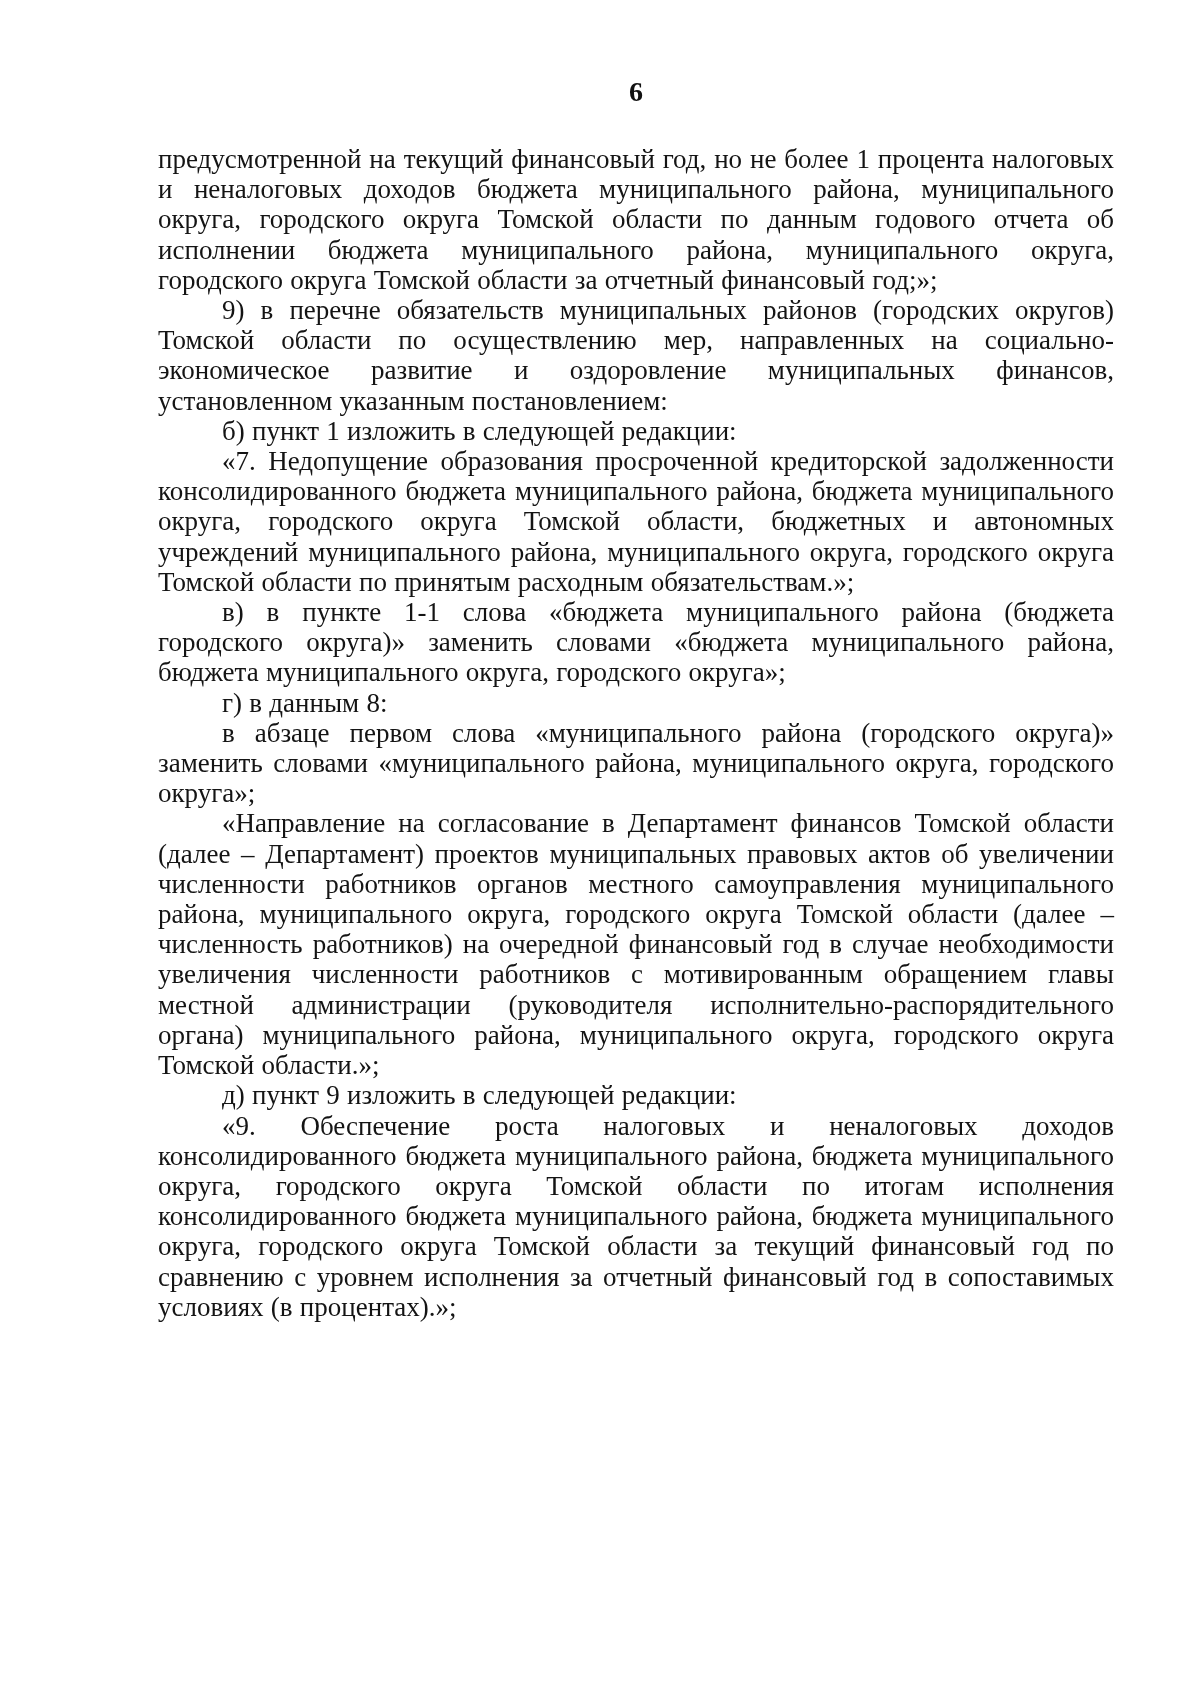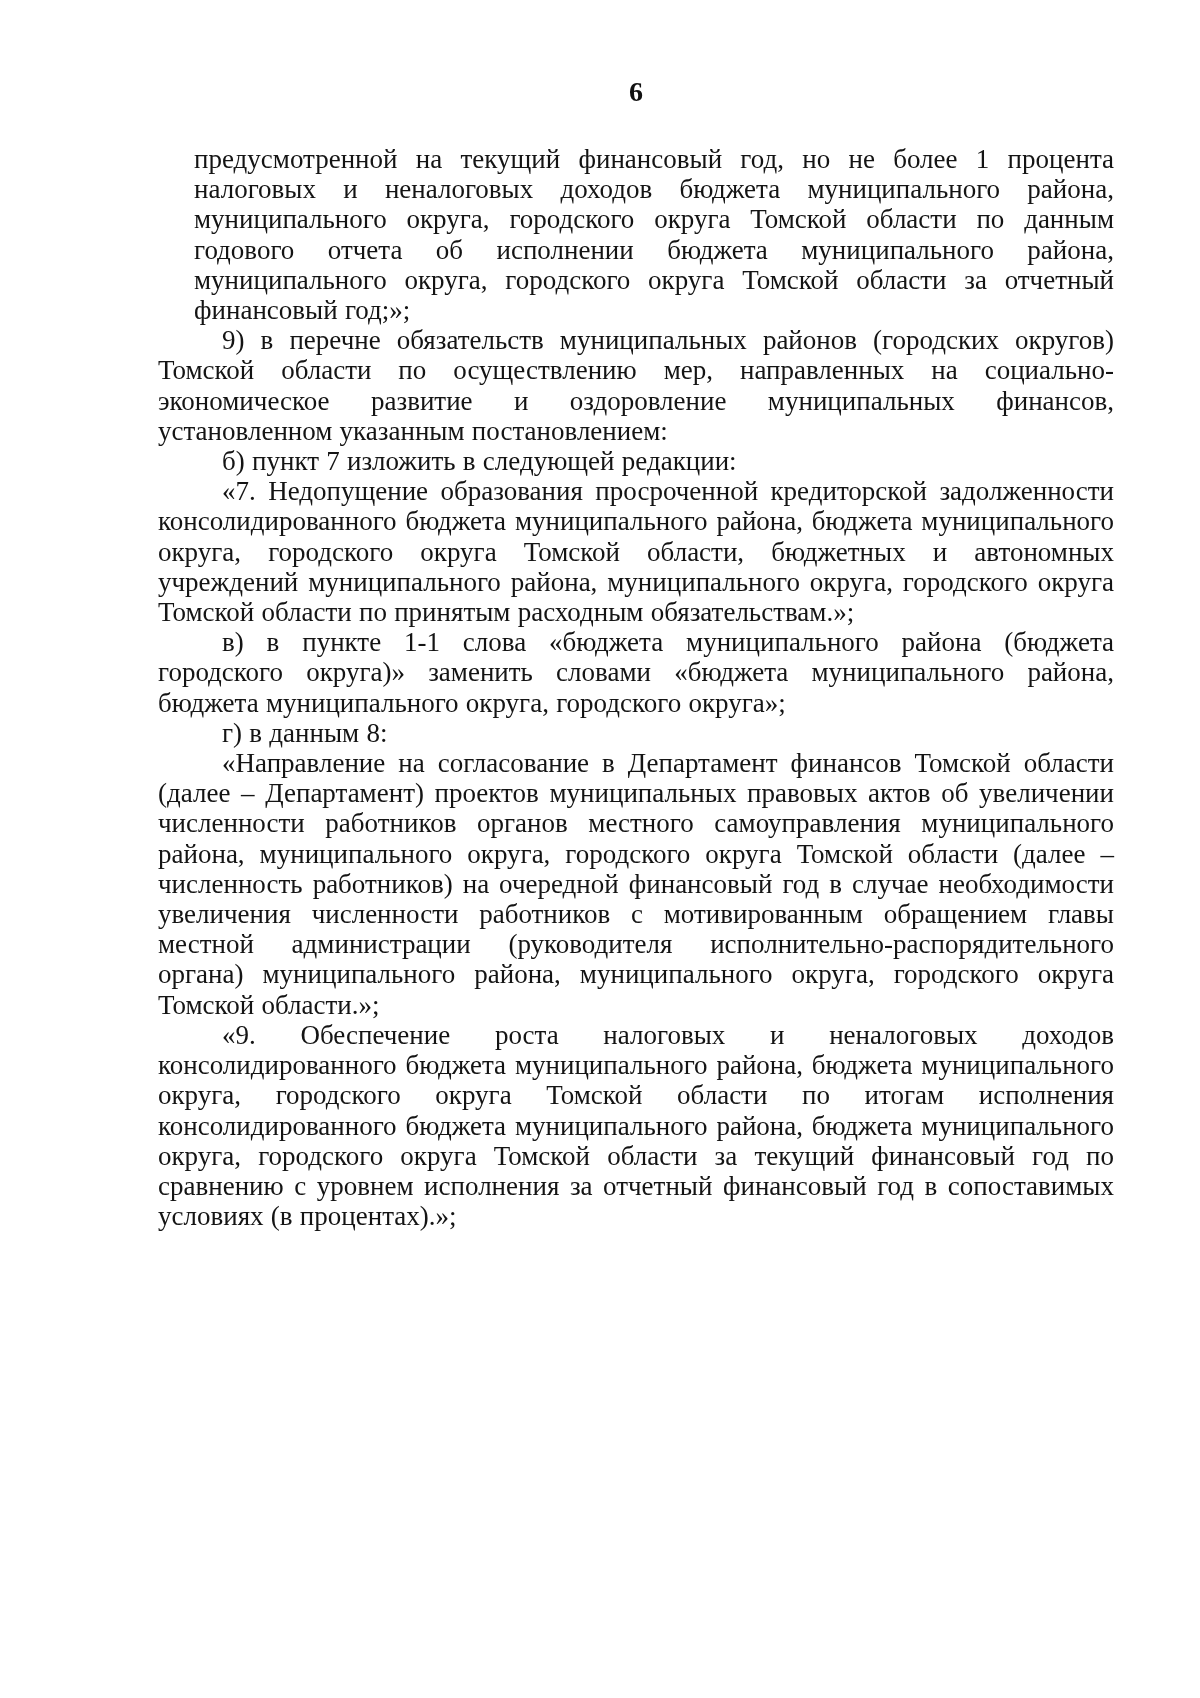--- a/index.html
+++ b/index.html
@@ -41,34 +41,35 @@
     margin: 0;
     padding: 0;
     font-size: 27px;
     line-height: 30.2px;
     text-align: justify;
     text-indent: 64px;
     word-spacing: 0.5px;
   }
   .para.no-indent {
     text-indent: 0;
-    margin-left: 36px;
   }
 </style>
 </head>
 <body>
 
 <div class="page">
 
   <div class="page-number">6</div>
 
   <div class="doc-body">
     <p class="para no-indent">предусмотренной на текущий финансовый год, но не более 1 процента налоговых и неналоговых доходов бюджета муниципального района, муниципального округа, городского округа Томской области по данным годового отчета об исполнении бюджета муниципального района, муниципального округа, городского округа Томской области за отчетный финансовый год;»;</p>
     <p class="para">9) в перечне обязательств муниципальных районов (городских округов) Томской области по осуществлению мер, направленных на социально-экономическое развитие и оздоровление муниципальных финансов, установленном указанным постановлением:</p>
-    <p class="para">б) пункт 7 изложить в следующей редакции:</p>
+    <p class="para">б) пункт 1 изложить в следующей редакции:</p>
     <p class="para">«7. Недопущение образования просроченной кредиторской задолженности консолидированного бюджета муниципального района, бюджета муниципального округа, городского округа Томской области, бюджетных и автономных учреждений муниципального района, муниципального округа, городского округа Томской области по принятым расходным обязательствам.»;</p>
     <p class="para">в) в пункте 1-1 слова «бюджета муниципального района (бюджета городского округа)» заменить словами «бюджета муниципального района, бюджета муниципального округа, городского округа»;</p>
     <p class="para">г) в данным 8:</p>
+    <p class="para">в абзаце первом слова «муниципального района (городского округа)» заменить словами «муниципального района, муниципального округа, городского округа»;</p>
     <p class="para">«Направление на согласование в Департамент финансов Томской области (далее – Департамент) проектов муниципальных правовых актов об увеличении численности работников органов местного самоуправления муниципального района, муниципального округа, городского округа Томской области (далее – численность работников) на очередной финансовый год в случае необходимости увеличения численности работников с мотивированным обращением главы местной администрации (руководителя исполнительно-распорядительного органа) муниципального района, муниципального округа, городского округа Томской области.»;</p>
+    <p class="para">д) пункт 9 изложить в следующей редакции:</p>
     <p class="para">«9. Обеспечение роста налоговых и неналоговых доходов консолидированного бюджета муниципального района, бюджета муниципального округа, городского округа Томской области по итогам исполнения консолидированного бюджета муниципального района, бюджета муниципального округа, городского округа Томской области за текущий финансовый год по сравнению с уровнем исполнения за отчетный финансовый год в сопоставимых условиях (в процентах).»;</p>
   </div>
 
 </div>
 
 </body></html>

